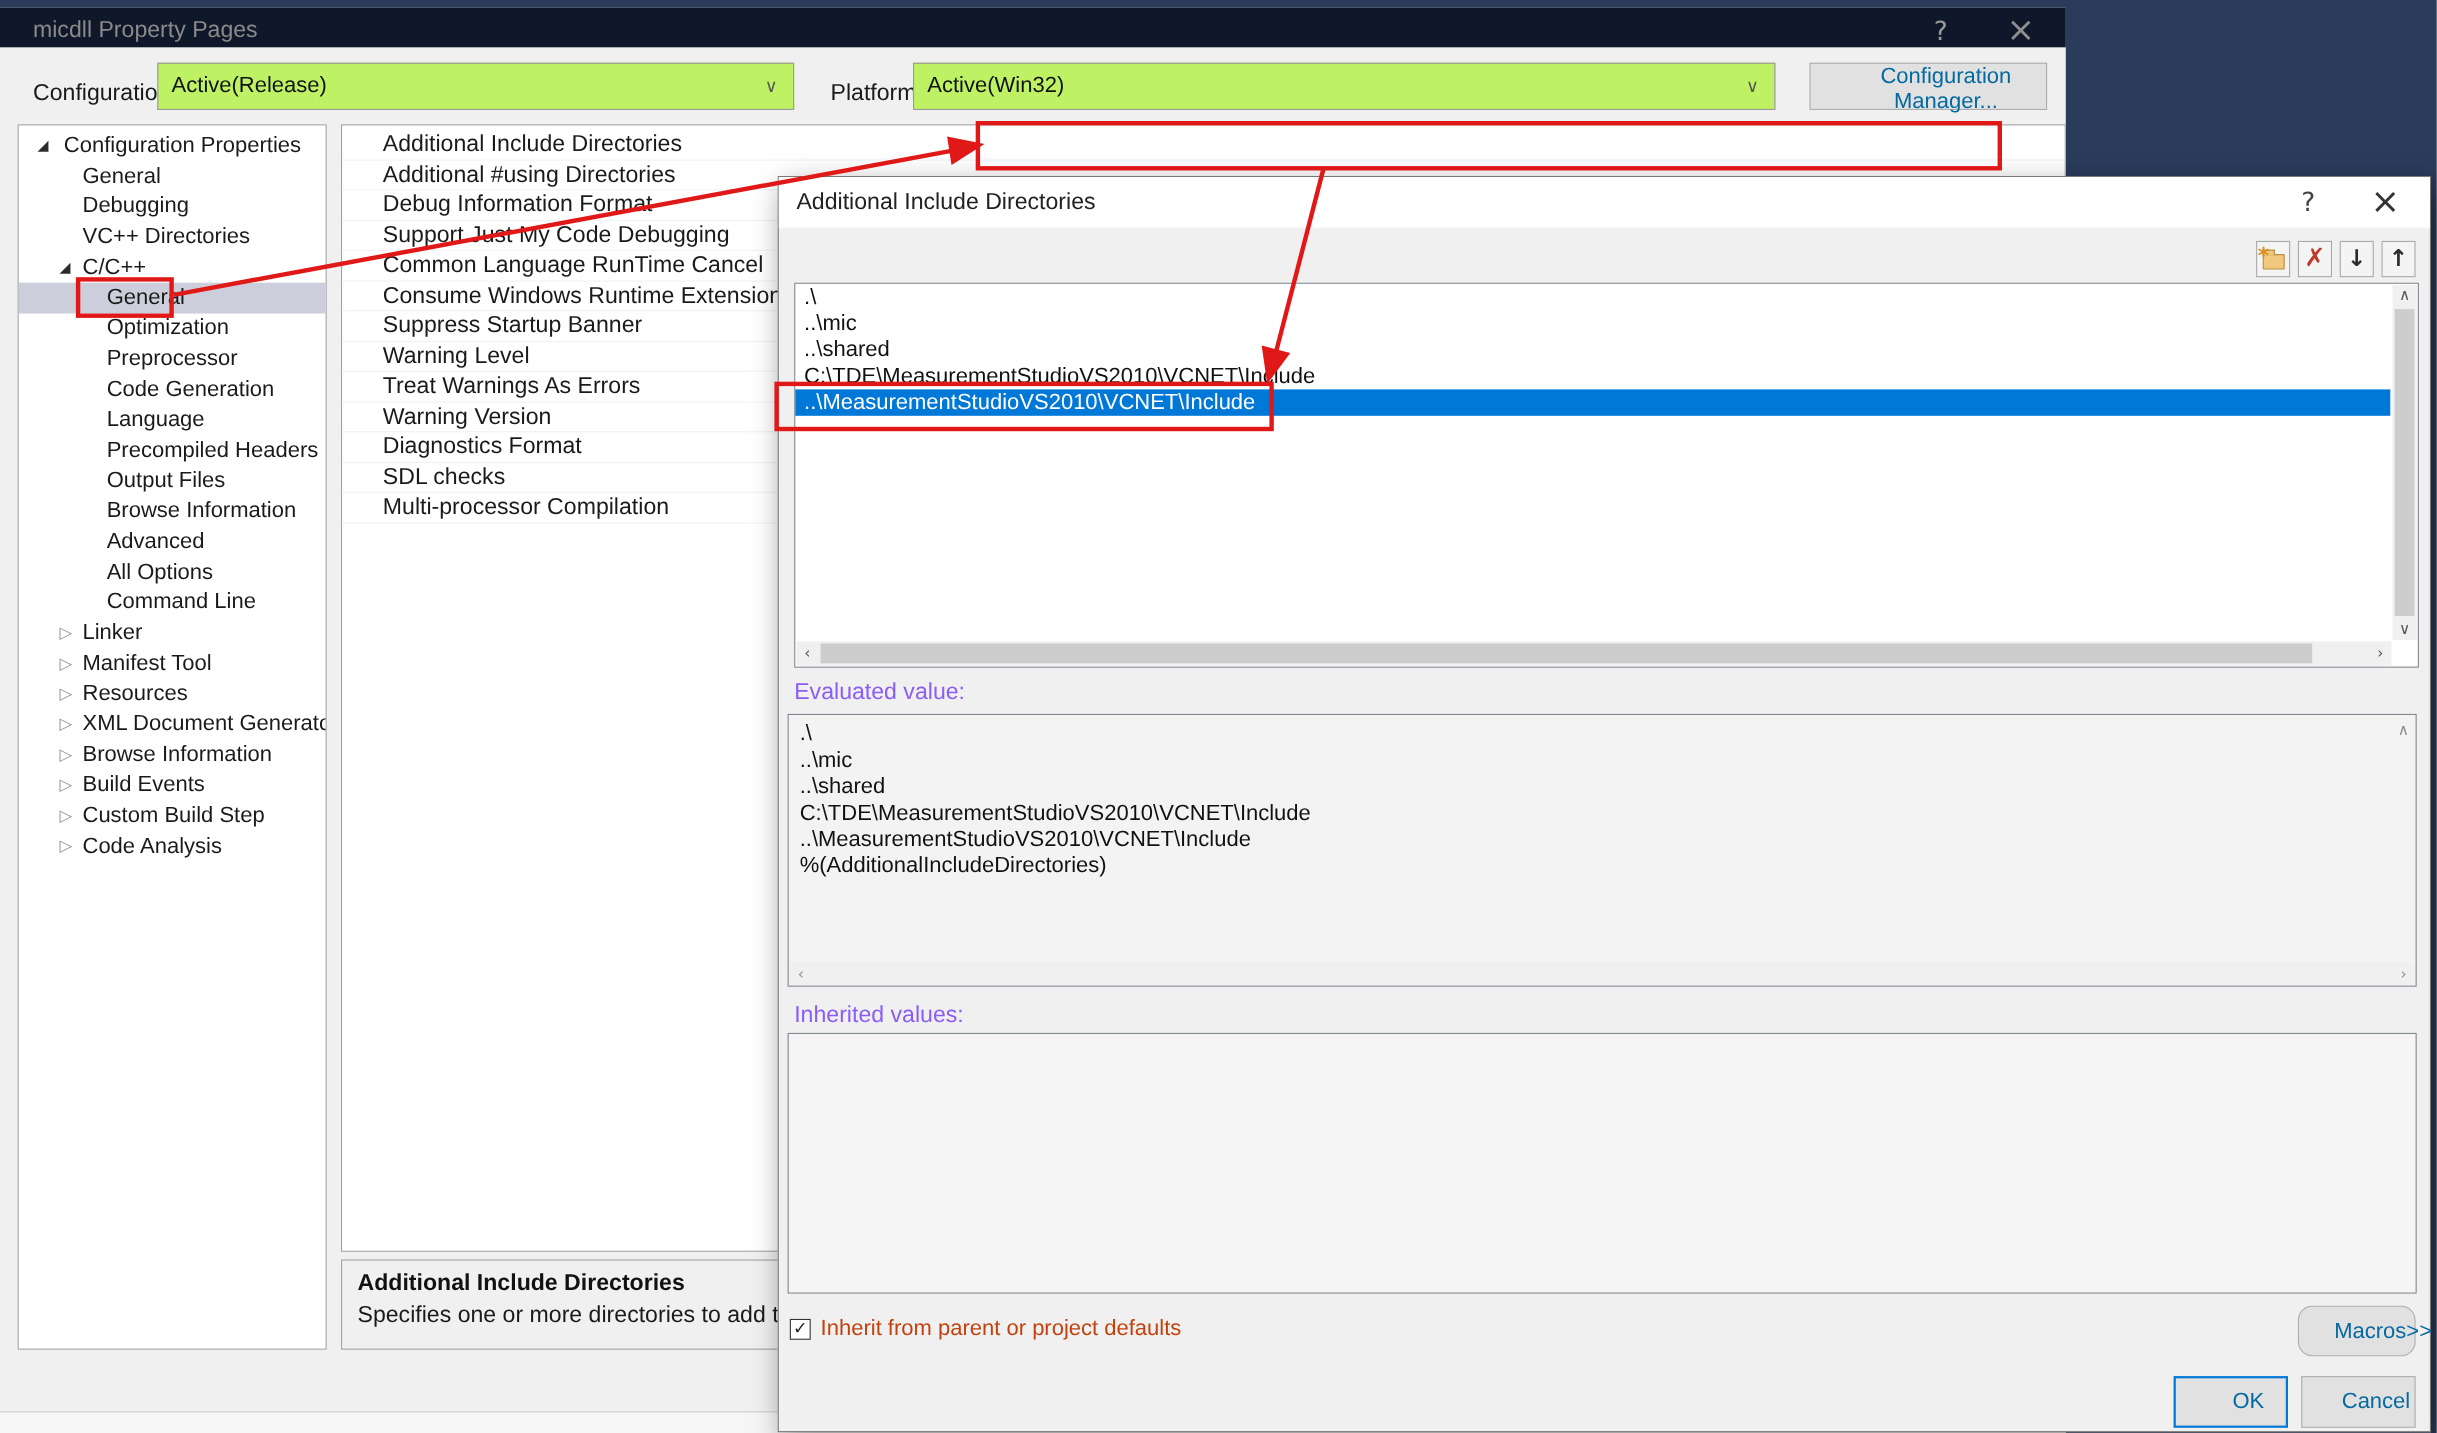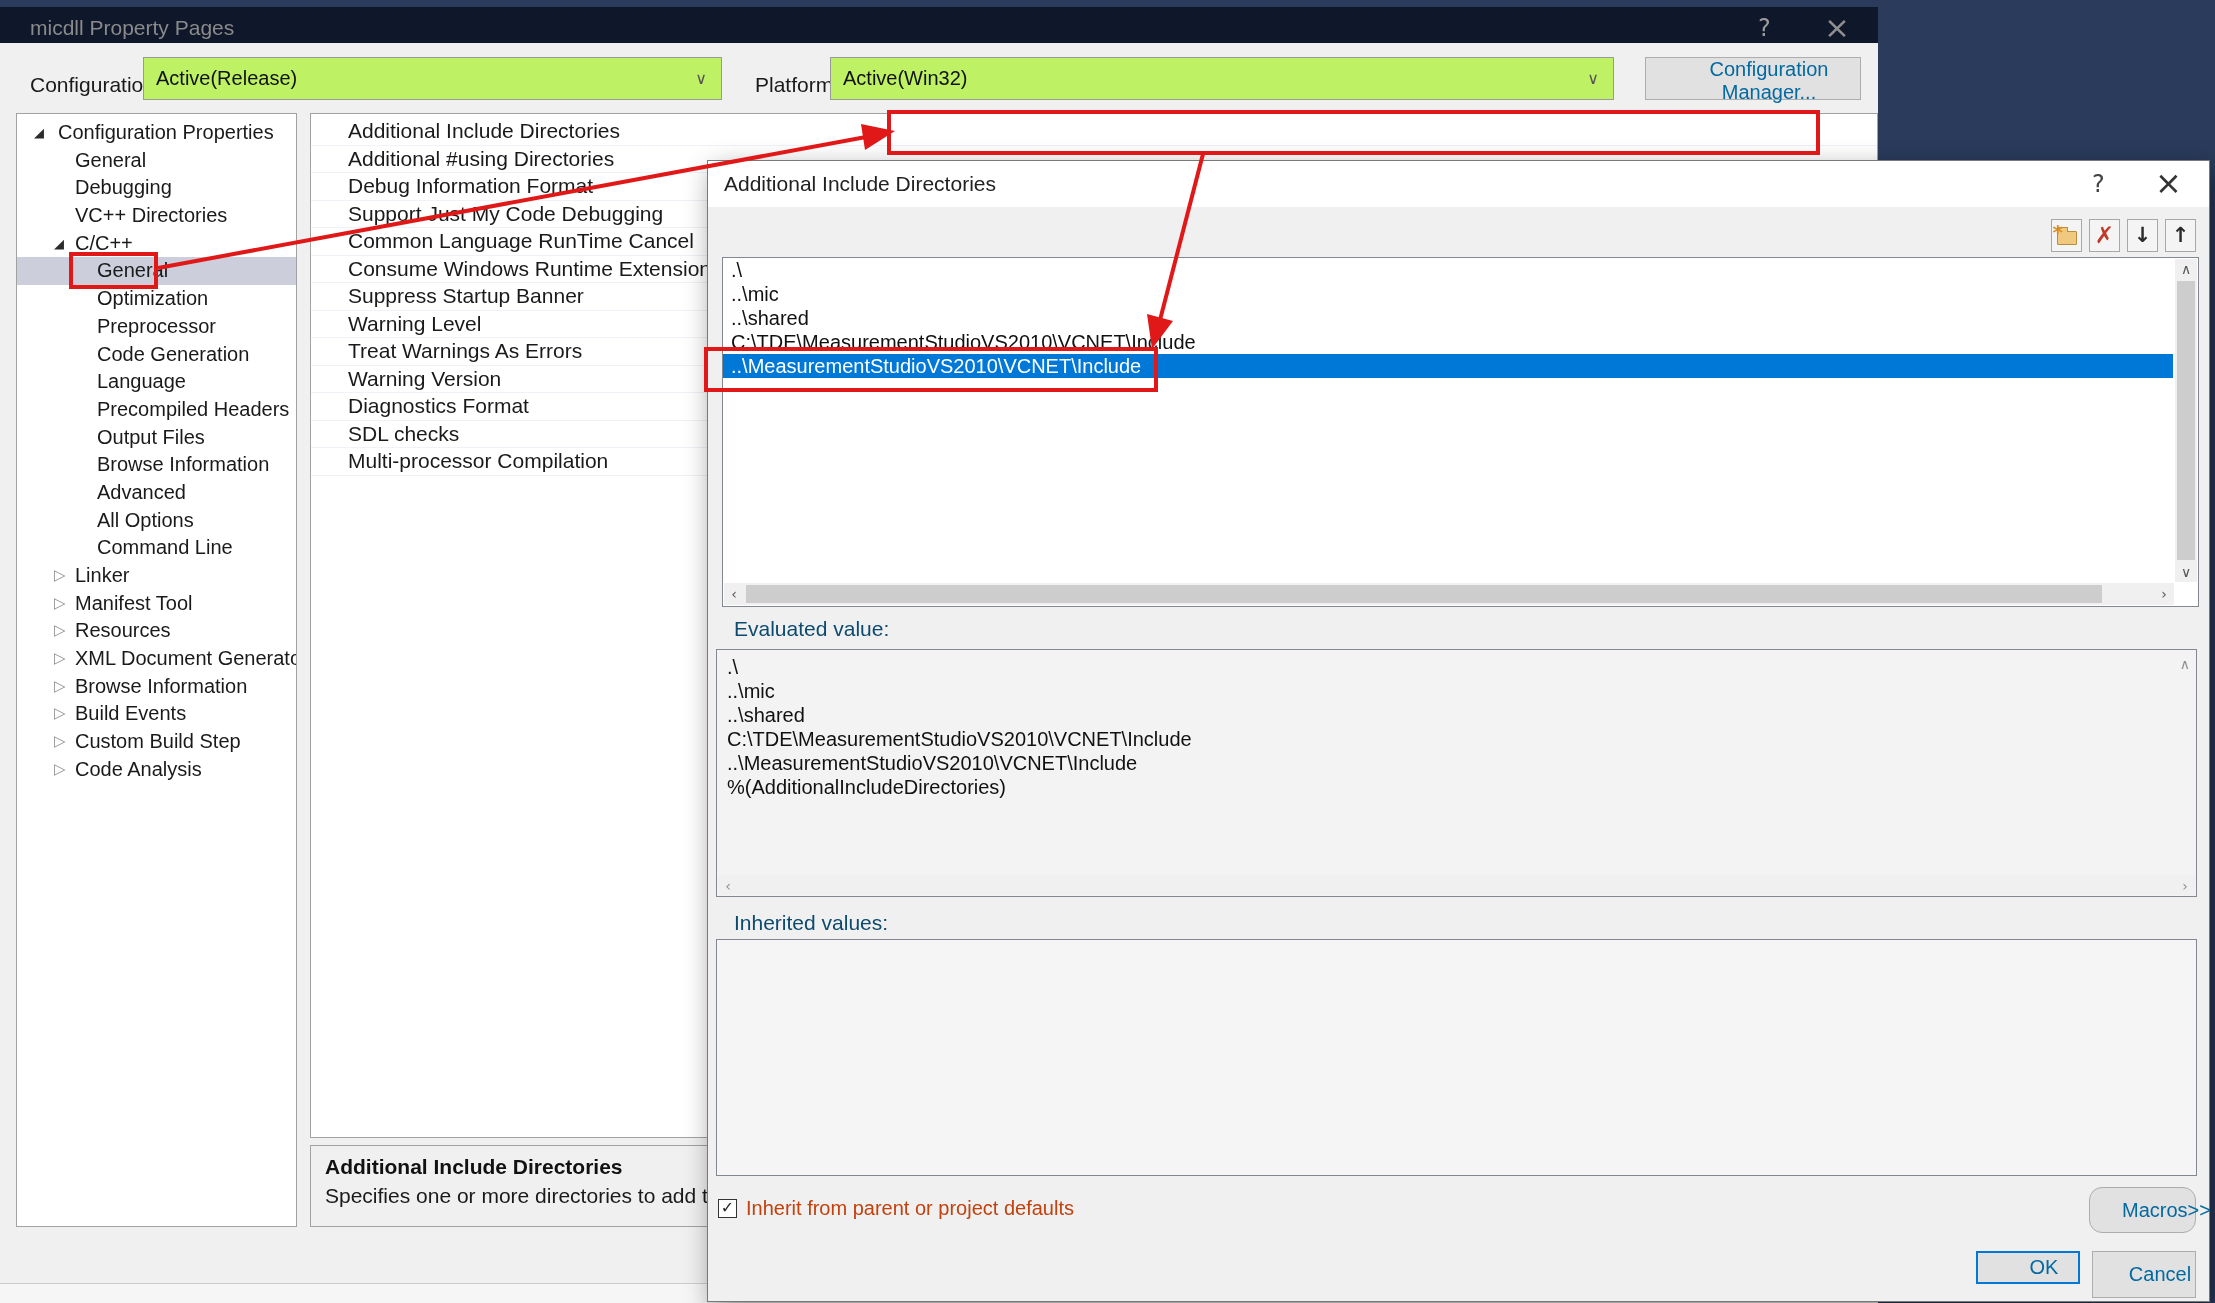--- a/index.html
+++ b/index.html
@@ -66,35 +66,35 @@
   .ditem{height:24px;line-height:24px;padding-left:8px;font-size:20px;color:#111;white-space:nowrap;width:calc(100% - 25px);}
   .ditem.sel{background:var(--accent-blue,#0078D7);color:#fff;}
   .vscroll{position:absolute;top:1px;right:1px;width:22px;bottom:24px;background:#F0F0F0;}
   .vthumb{position:absolute;left:2px;right:2px;top:22px;bottom:22px;background:#CDCDCD;}
   .hscroll{position:absolute;left:1px;bottom:1px;height:22px;right:24px;background:#F0F0F0;}
   .hthumb{position:absolute;top:2px;bottom:2px;left:22px;right:72px;background:#CDCDCD;}
   .sarrow{position:absolute;color:#555;font-size:14px;line-height:20px;text-align:center;width:20px;height:20px;}
   .sa-up{top:0;left:1px;} .sa-down{bottom:0;left:1px;}
   .sa-left{left:0;top:1px;} .sa-right{right:0;top:1px;}
 
-  .section-label{position:absolute;left:26px;font-size:21px;color:#0c4a6e;}
+  .section-label{position:absolute;left:14px;font-size:21px;color:#8b5cf6;}
   .eval-box{position:absolute;left:8px;top:488px;width:1481px;height:248px;background:#F3F3F3;border:1px solid #828790;padding-top:5px;}
   .eline{padding-left:10px;line-height:24px;font-size:20px;color:#111;white-space:nowrap;}
   .mini-up{position:absolute;right:6px;top:6px;color:#8f8f8f;font-size:14px;}
   .ebar{position:absolute;left:1px;right:1px;bottom:1px;height:20px;background:#F0F0F0;}
   .ebar .sarrow{color:#8f8f8f;}
   .inh-box{position:absolute;left:8px;top:778px;width:1481px;height:237px;background:#F5F5F5;border:1px solid #828790;}
 
   .chk-row{position:absolute;left:10px;top:1036px;height:22px;display:flex;align-items:center;cursor:default;}
   .chk{width:19px;height:19px;background:#fff;border:1px solid #333;display:flex;align-items:center;justify-content:center;}
   .chk .tick{font-size:16px;color:#222;line-height:1;}
   .chk-label{margin-left:9px;font-size:20px;color:#c2410c;}
 
   .btn-macros{left:1381px;top:1026px;width:107px;height:46px;border-radius:13px;}
-  .btn-ok{left:1268px;top:1090px;width:104px;height:33px;border:2px solid var(--accent-blue,#0078D7);}
+  .btn-ok{left:1268px;top:1090px;width:104px;height:47px;border:2px solid var(--accent-blue,#0078D7);}
   .btn-cancel{left:1384px;top:1090px;width:104px;height:47px;}
 
   
   .annot{position:absolute;left:0;top:0;width:2215px;height:1303px;z-index:20;pointer-events:none;}
 </style>
 </head>
 <body>
 
 <div class="canvas">
 

